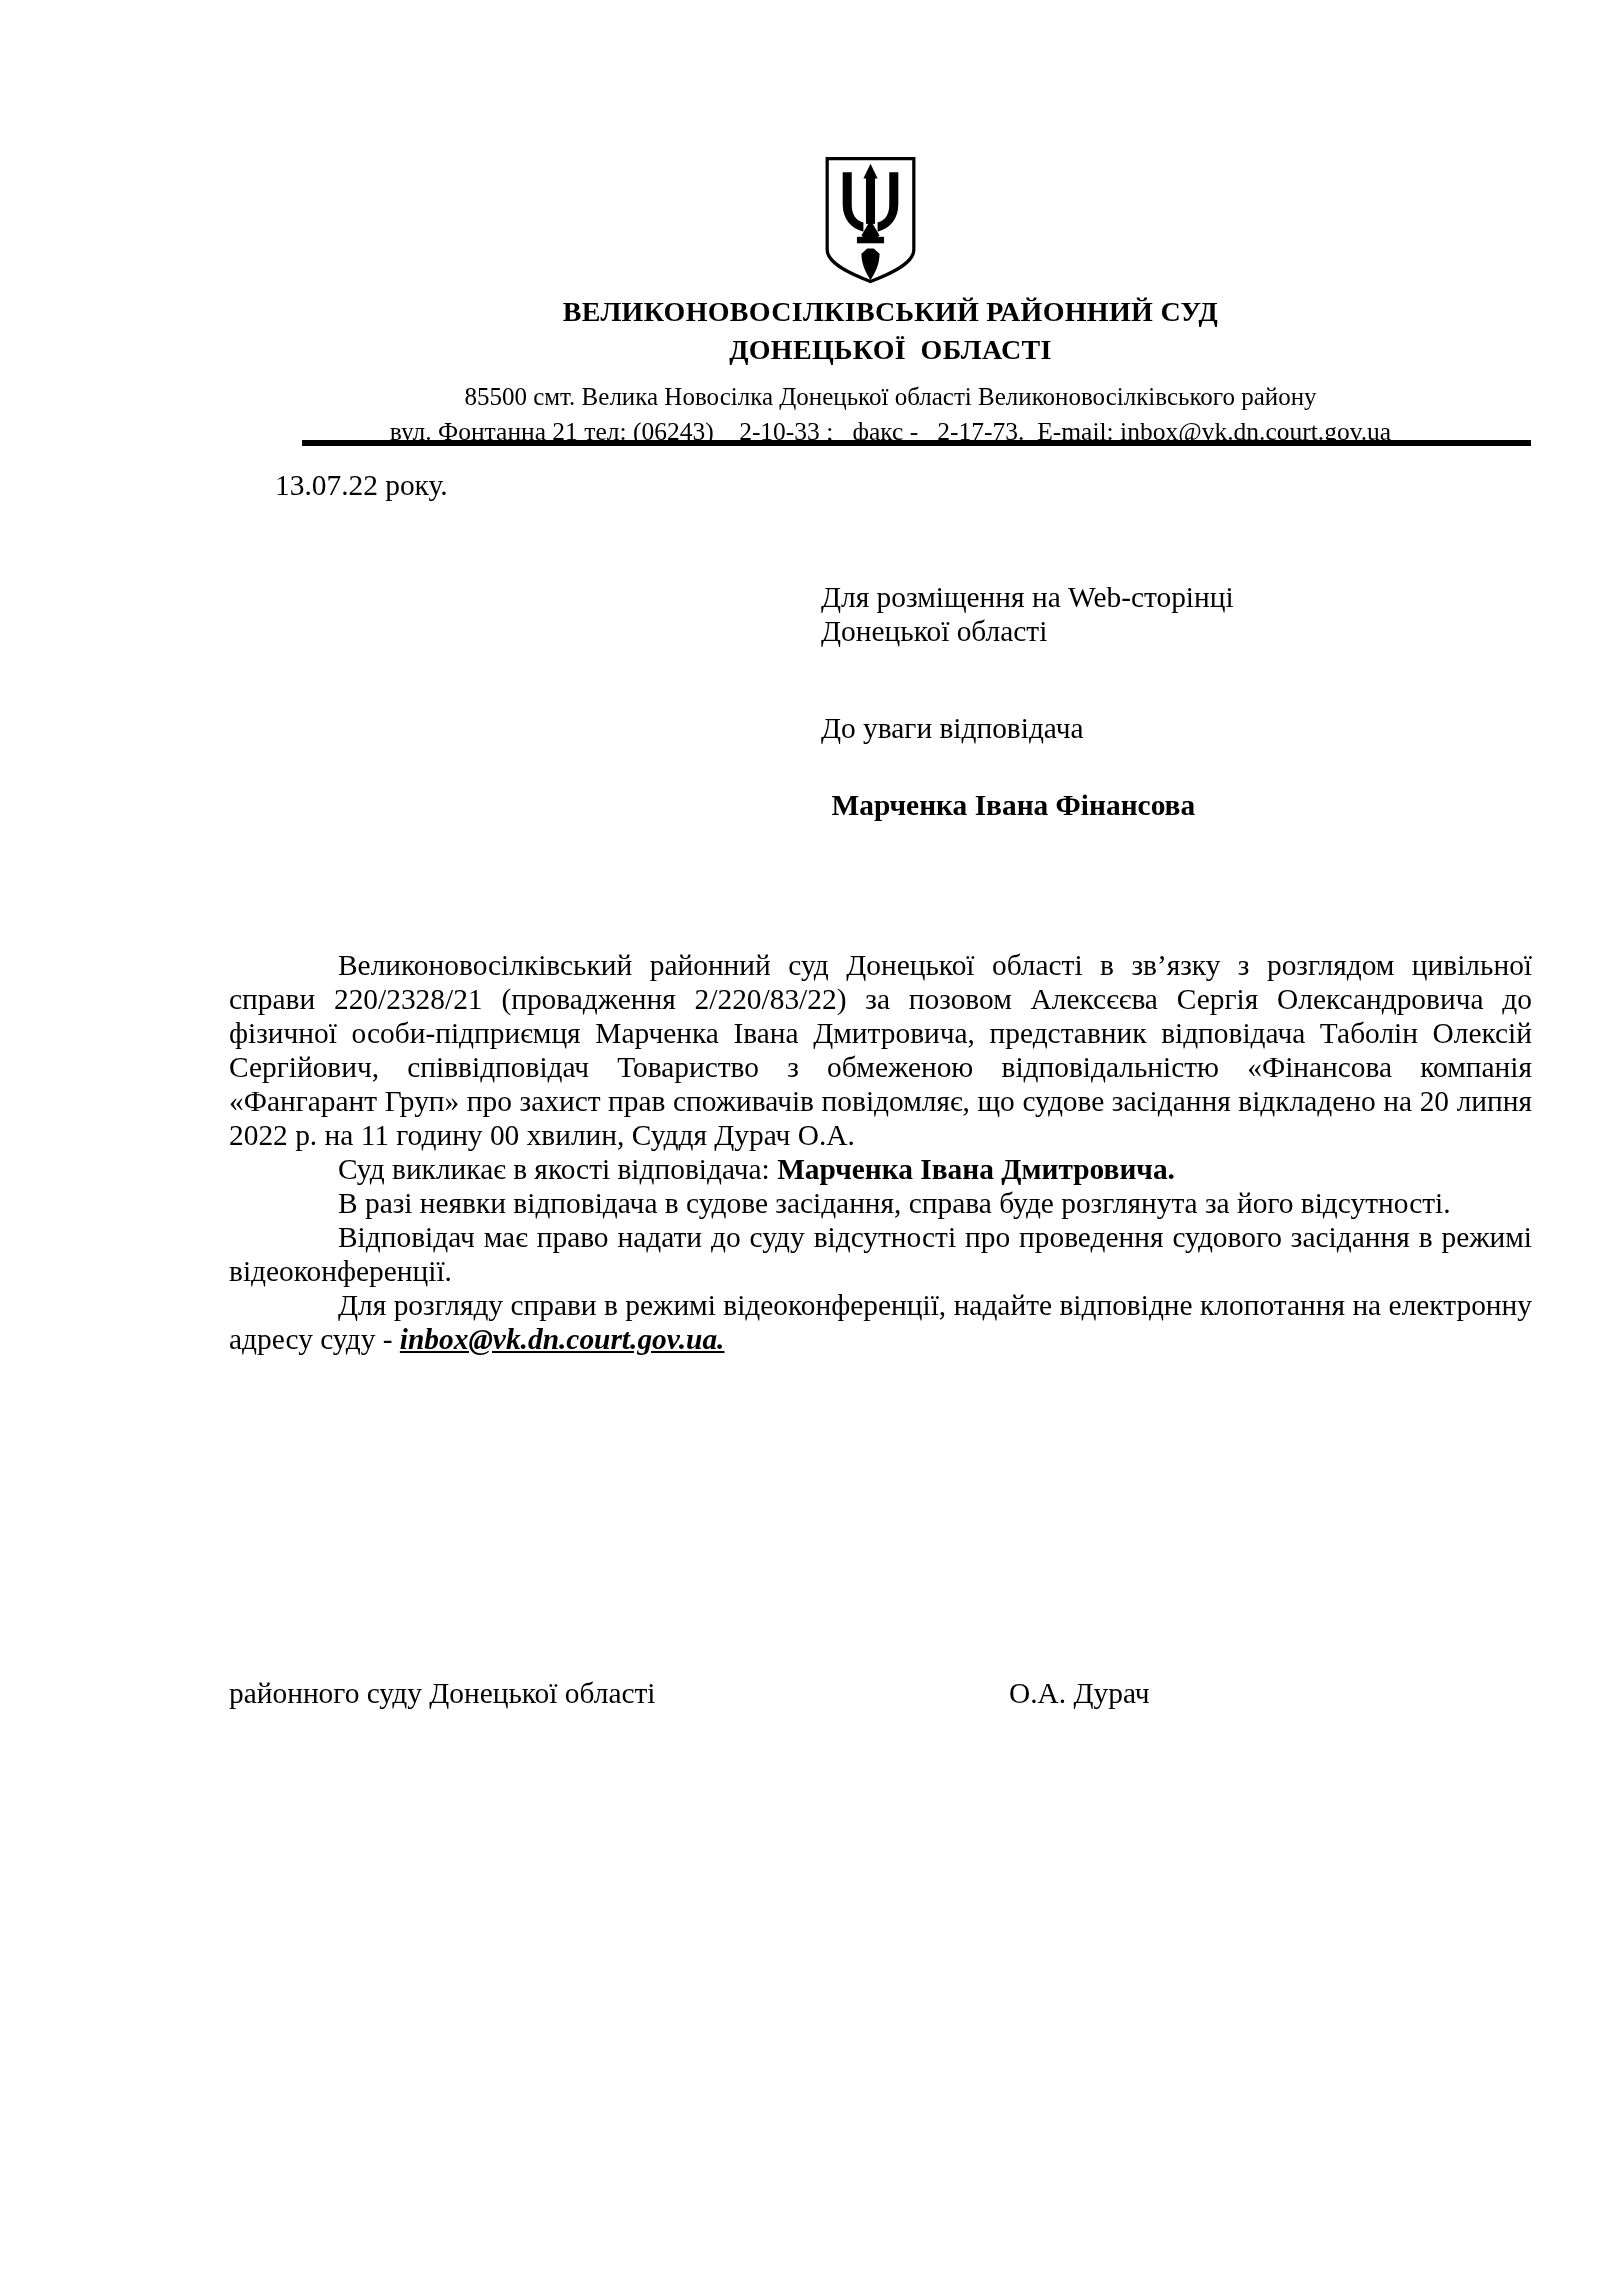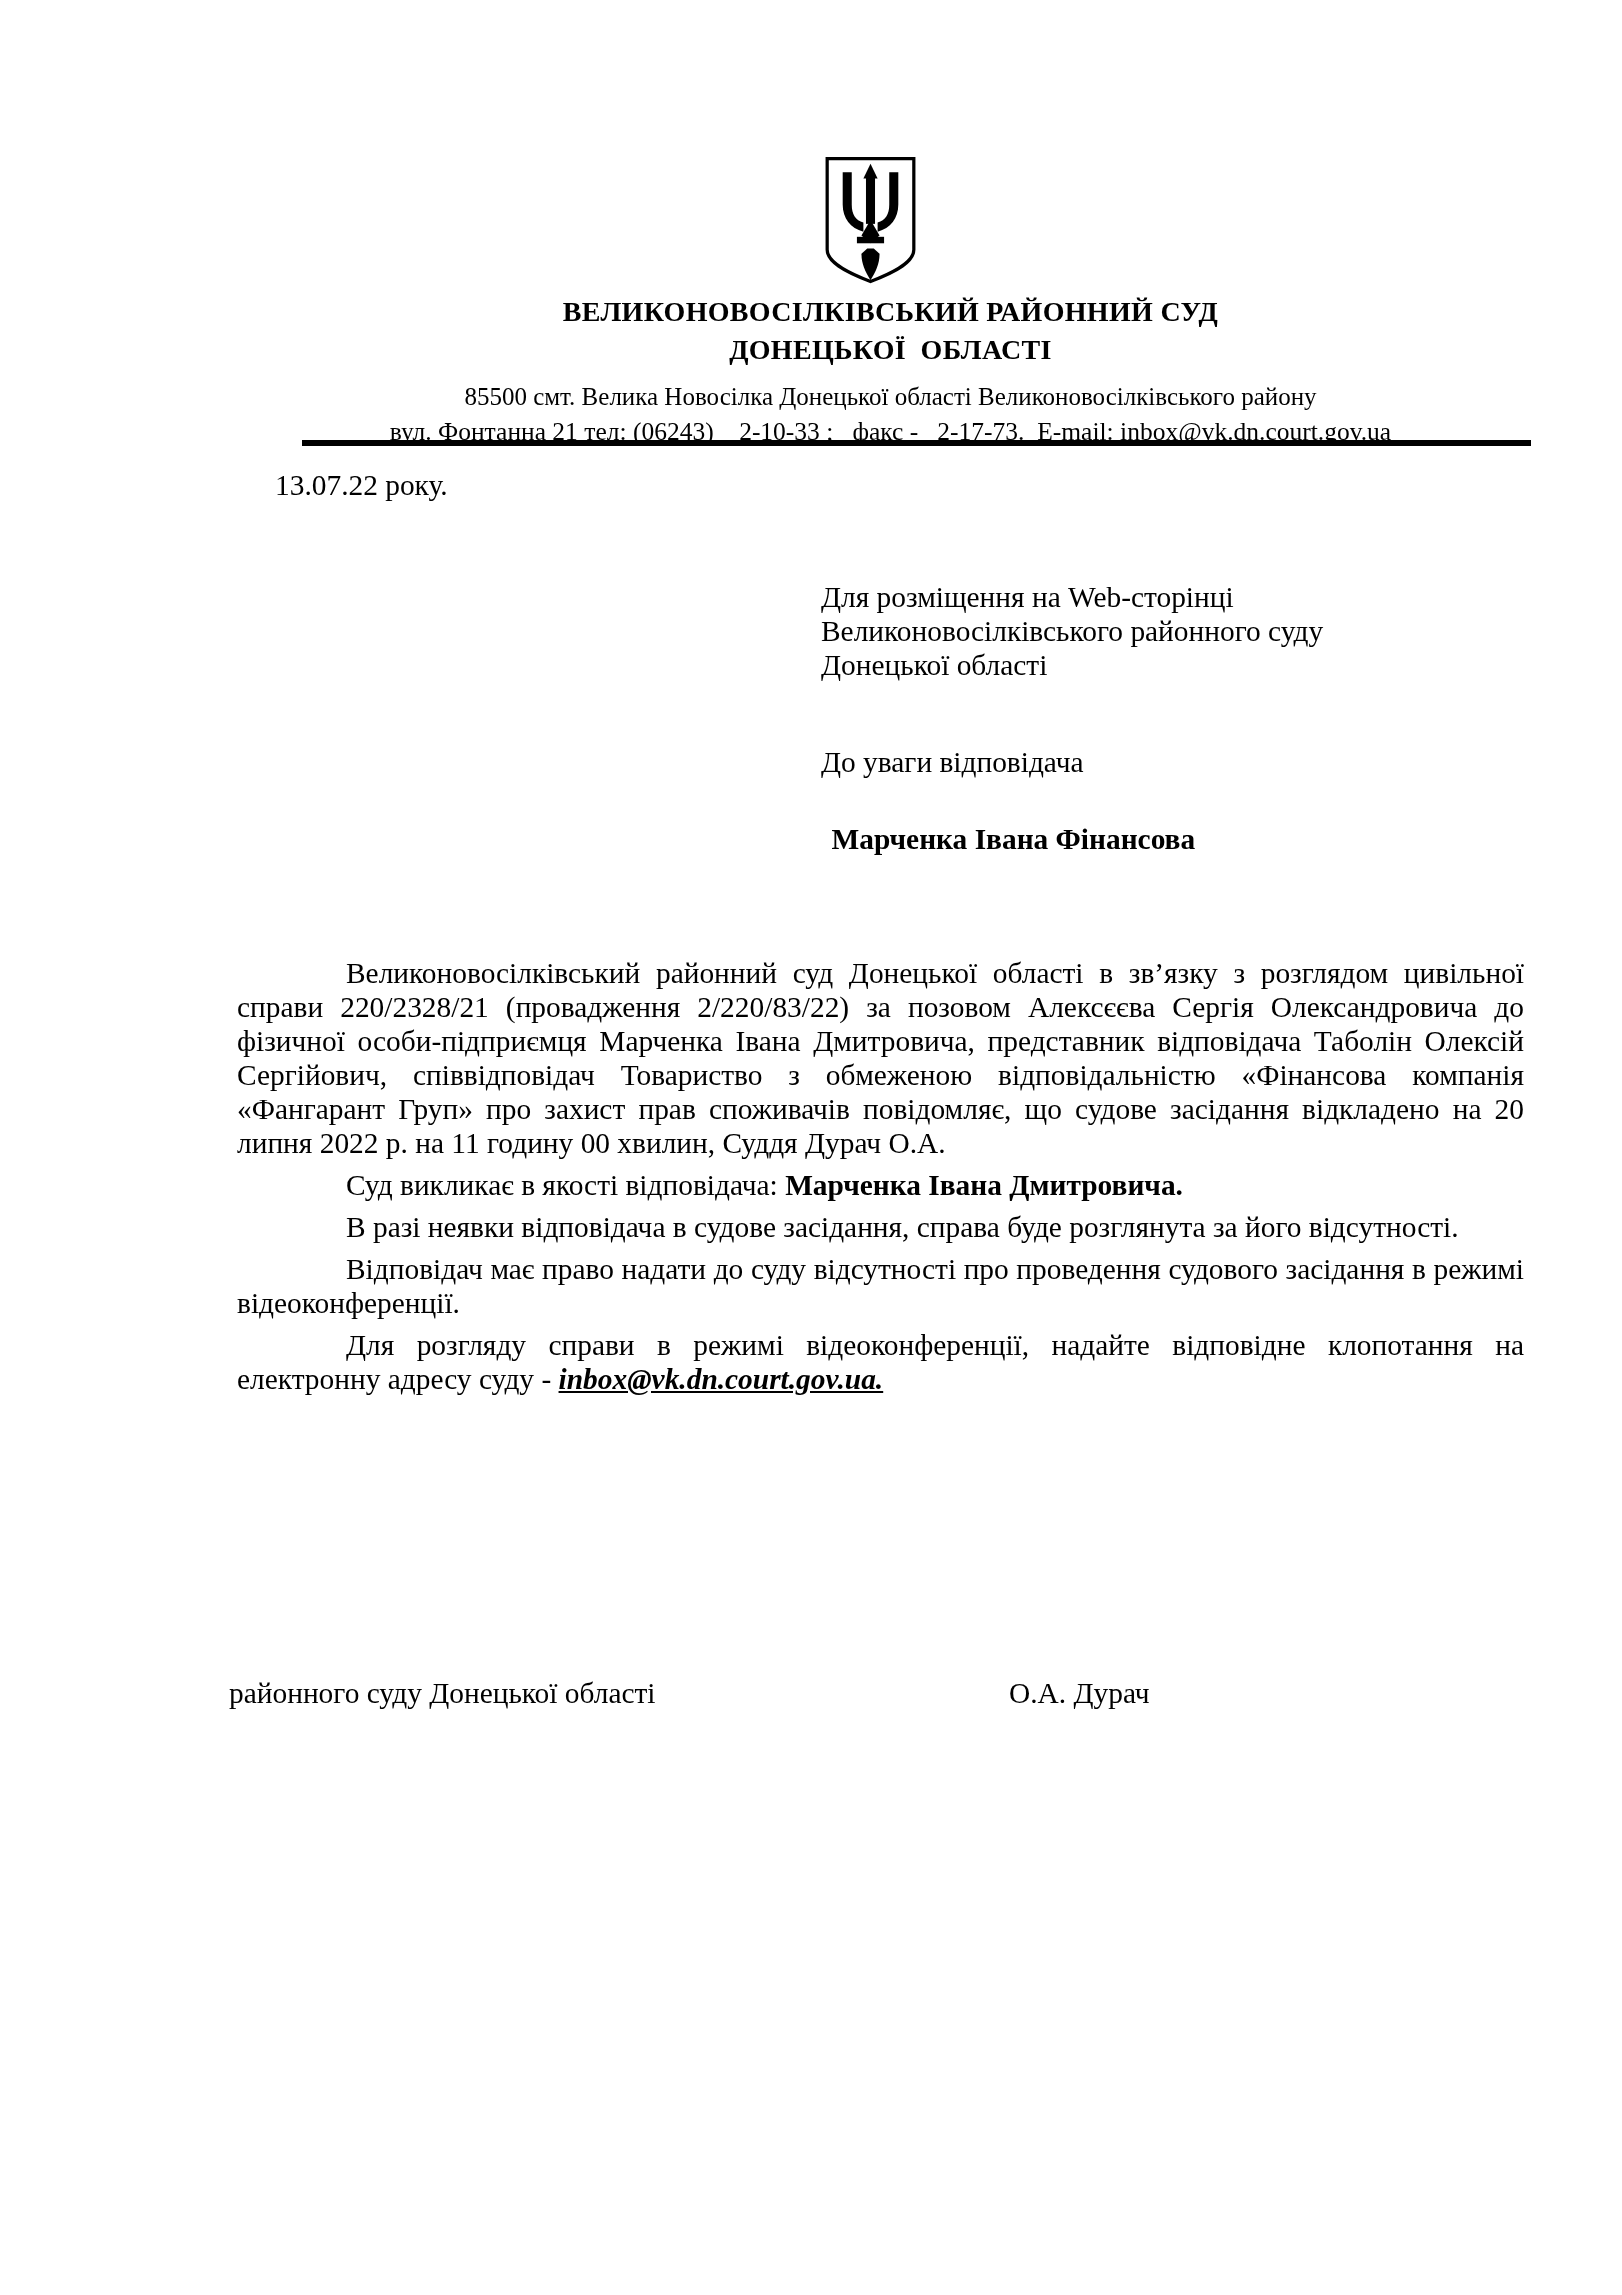--- a/index.html
+++ b/index.html
@@ -81,21 +81,21 @@
   .body-text {
     position: absolute;
     left: 229px;
     top: 948px;
     width: 1303px;
     font-size: 29.4px;
     line-height: 34px;
     text-align: justify;
   }
   .body-text p {
-    margin: 8px;
+    margin: 0;
     text-indent: 109px;
   }
   .email-bold {
     font-weight: bold;
     text-decoration: underline;
     font-style: italic;
   }
 
   
   .signature {
@@ -139,21 +139,20 @@
     <div class="court-title pre">ДОНЕЦЬКОЇ  ОБЛАСТІ</div>
     <div class="addr1">85500 смт. Велика Новосілка Донецької області Великоновосілківського району</div>
     <div class="addr2 pre"><span>вул. Фонтанна 21 тел: (06243)    2-10-33 ;   факс -   2-17-73.  E-mail: </span><span class="email">inbox@vk.dn.court.gov.ua</span></div>
   </div>
   <div class="header-rule"></div>
 
   <div class="date-line">13.07.22 року.</div>
 
   <div class="recipient">
     <div>Для розміщення на Web-сторінці</div>
-    <div>Великоновосілківського районного суду</div>
     <div>Донецької області</div>
     <div class="gap-lg"></div>
     <div>До уваги відповідача</div>
     <div class="gap-md"></div>
     <div class="resp-name">Марченка Івана Фінансова</div>
   </div>
 
   <div class="body-text">
     <p>Великоновосілківський районний суд Донецької області в зв’язку з розглядом цивільної справи 220/2328/21 (провадження 2/220/83/22) за позовом Алексєєва Сергія Олександровича до фізичної особи-підприємця Марченка Івана Дмитровича, представник відповідача Таболін Олексій Сергійович, співвідповідач Товариство з обмеженою відповідальністю «Фінансова компанія «Фангарант Груп»  про захист прав споживачів повідомляє, що судове засідання відкладено на 20 липня 2022 р. на 11 годину 00 хвилин, Суддя Дурач О.А.</p>
     <p><span>Суд викликає в якості відповідача: </span><b>Марченка Івана Дмитровича.</b></p>

